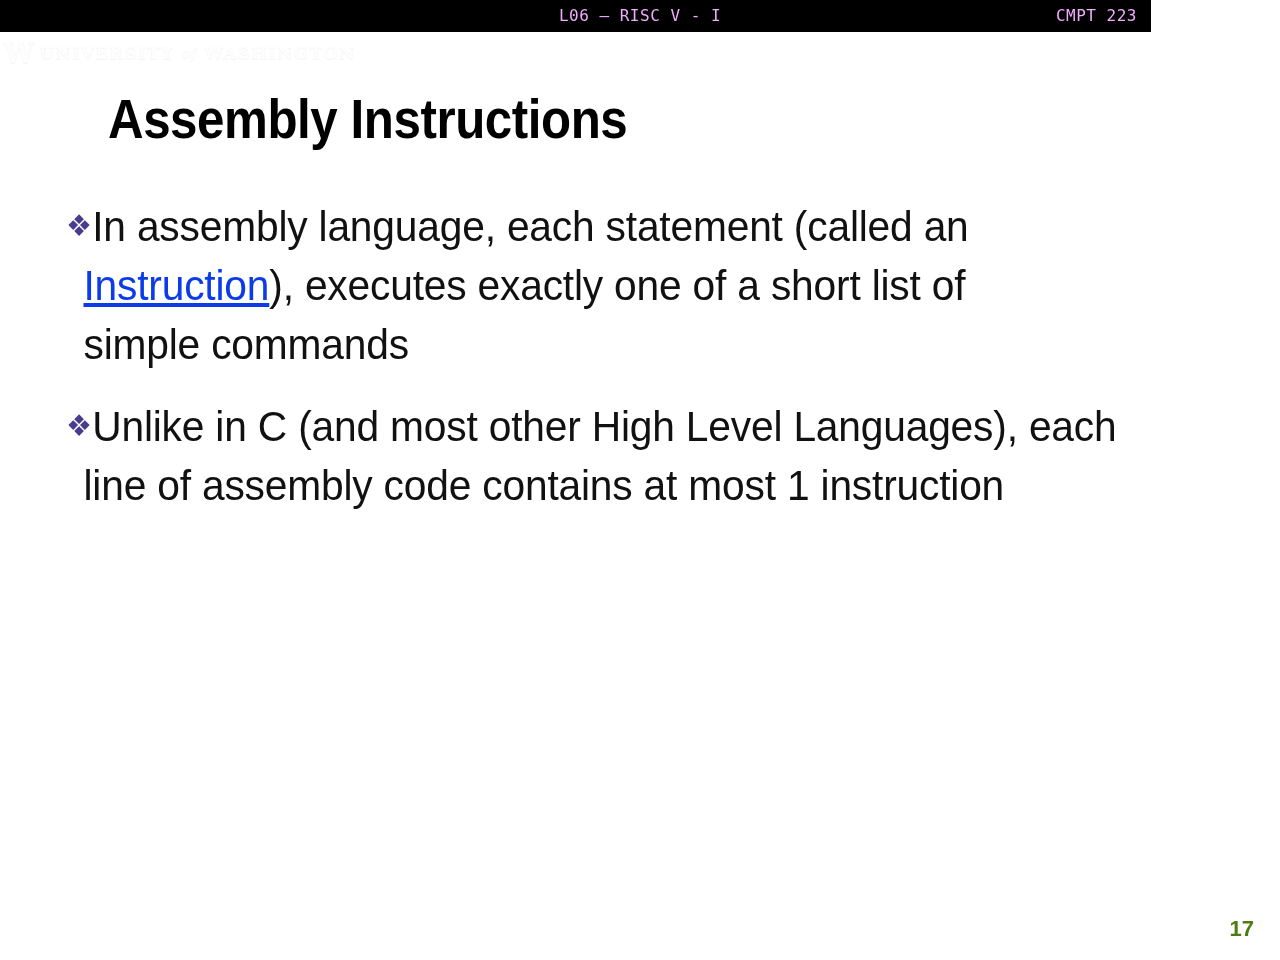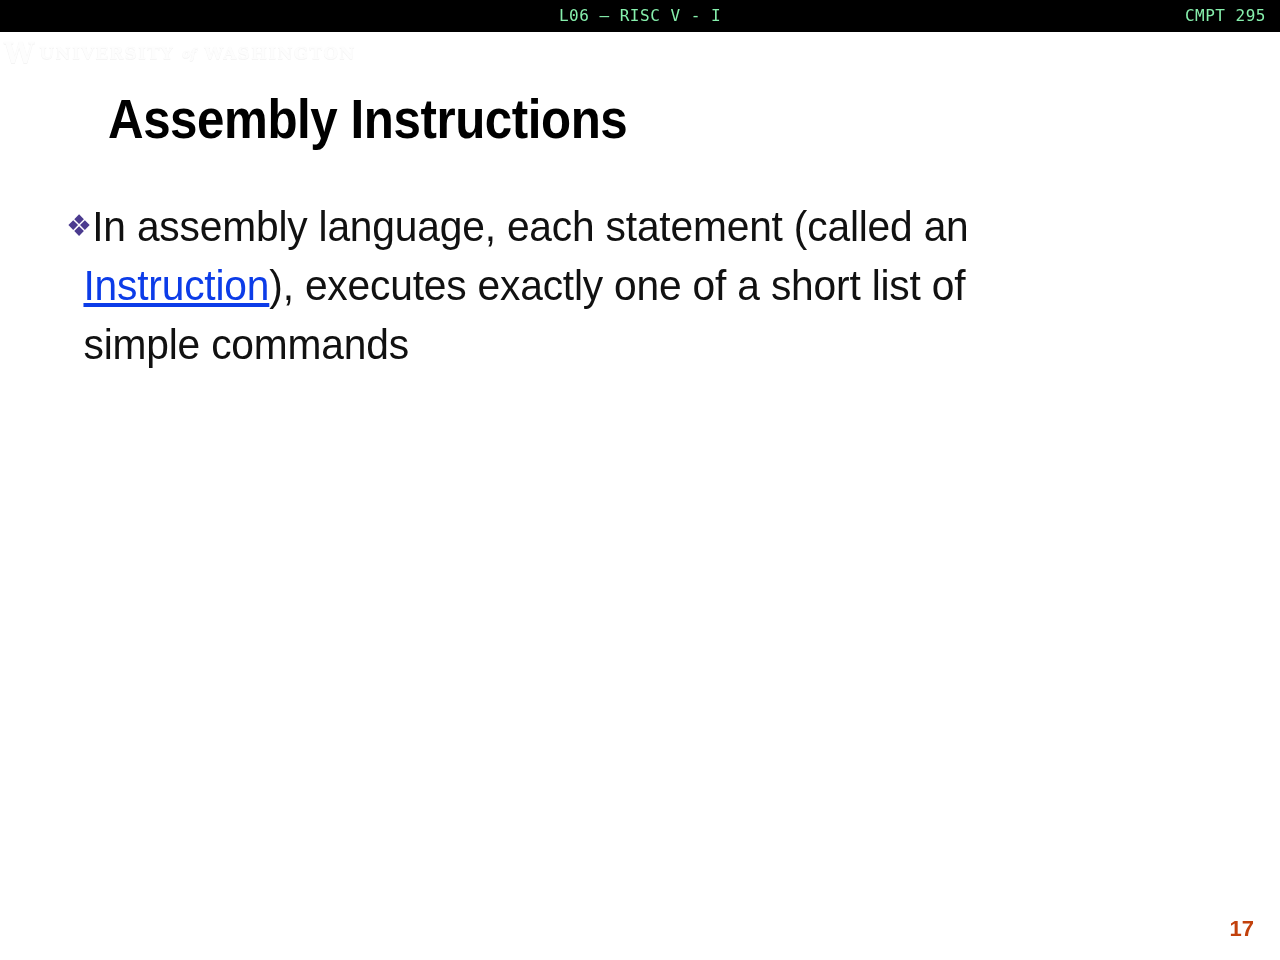--- a/index.html
+++ b/index.html
@@ -13,24 +13,24 @@
     overflow: hidden;
     font-family: "Liberation Sans", sans-serif;
     position: relative;
   }
 
   
   .header-bar {
     position: absolute;
     left: 0;
     top: 0;
-    width: 1280px;
+    width: 1151px;
     height: 32px;
     background: #000000;
-    color: #86efac;
+    color: #f0abfc;
     font-family: "DejaVu Sans Mono", "Liberation Mono", monospace;
     font-size: 16px;
     letter-spacing: 0.5px;
   }
   .header-title {
     position: absolute;
     left: 0;
     top: 0;
     width: 1280px;
     text-align: center;
@@ -145,29 +145,29 @@
     margin-top: 22px;
   }
 
   
   .page-number {
     position: absolute;
     right: 26px;
     bottom: 18px;
     font-size: 22px;
     font-weight: bold;
-    color: #c2410c;
+    color: #4d7c0f;
   }
 </style>
 </head>
 <body>
 
 <div class="header-bar">
   <div class="header-title">L06 — RISC V - I</div>
-  <div class="header-course">CMPT 295</div>
+  <div class="header-course">CMPT 223</div>
 </div>
 
 <div class="watermark">
   <span class="wm-w">W</span>
   <span class="wm-text">UNIVERSITY</span>
   <span class="wm-text wm-of">of</span>
   <span class="wm-text">WASHINGTON</span>
 </div>
 
 <div class="slide-title">Assembly Instructions</div>
@@ -179,18 +179,26 @@
       <span class="bullet-mark">❖</span><span>In assembly language, each statement (called an</span>
     </span>
     <span class="bullet-line indent">
       <a class="link" href="#">Instruction</a><span>), executes exactly one of a short list of</span>
     </span>
     <span class="bullet-line indent">
       <span>simple commands</span>
     </span>
   </div>
 
+  <div class="bullet-block spaced">
+    <span class="bullet-line">
+      <span class="bullet-mark">❖</span><span>Unlike in C (and most other High Level Languages), each</span>
+    </span>
+    <span class="bullet-line indent">
+      <span>line of assembly code contains at most 1 instruction</span>
+    </span>
+  </div>
 
 
 
 </div>
 
 <div class="page-number">17</div>
 
 </body></html>

